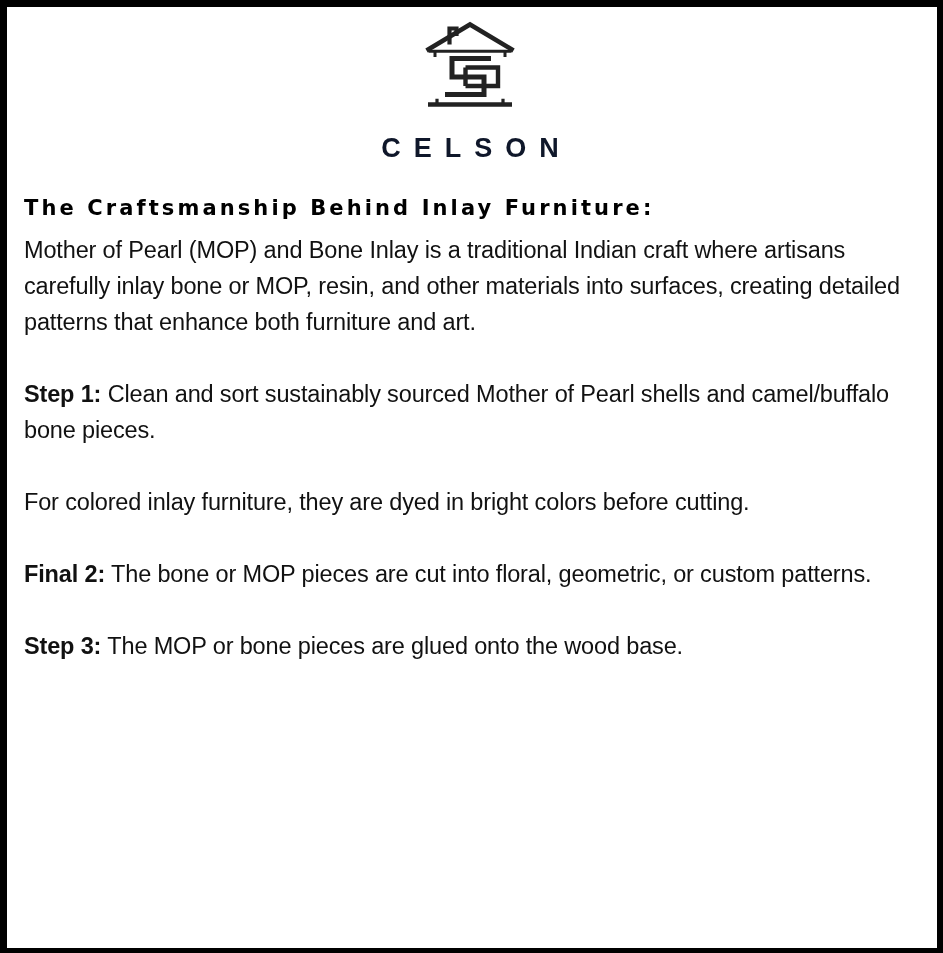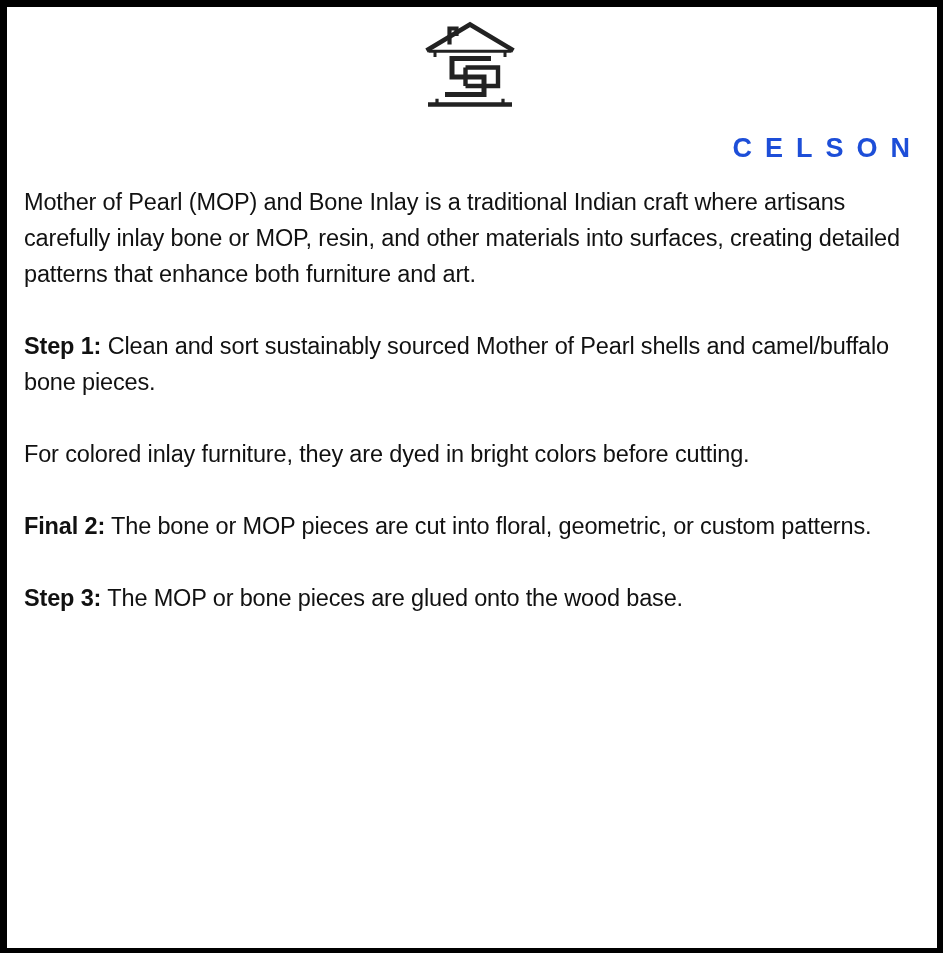--- a/index.html
+++ b/index.html
@@ -43,40 +43,39 @@
     display: block;
     margin: 0 auto;
   }
   .wordmark {
     margin-top: 13px;
     font-family: "Liberation Sans", sans-serif;
     font-size: 27px;
     font-weight: 700;
     letter-spacing: 13px;
     text-indent: 13px;
-    color: #1d4ed8;
+    color: #0f172a;
     line-height: 1;
-    text-align: right;
   }
 
   
   .headline {
     margin: 34px 0 0 7px;
     font-family: "DejaVu Sans", sans-serif;
     font-size: 21px;
     font-weight: 700;
     letter-spacing: 3.1px;
     color: #000000;
     line-height: 1.2;
     white-space: nowrap;
   }
 
   
   .body-copy {
-    margin-top: 22px;
+    margin-top: 11px;
     padding-left: 7px;
   }
   .para {
     font-family: "Liberation Sans", sans-serif;
     font-size: 23.5px;
     line-height: 36px;
     color: #111111;
     margin: 0;
     letter-spacing: -0.15px;
   }
@@ -108,20 +107,21 @@
         <path d="M47.5 49.5 L47.5 68.0" fill="none" stroke="#222222" stroke-width="4.4"></path>
         <path d="M47.5 49.5 L80.0 49.5 L80.0 68.0 L47.5 68.0" fill="none" stroke="#222222" stroke-width="4.4" stroke-linejoin="miter"></path>
 
         <path d="M10.0 86.5 L94.0 86.5" fill="none" stroke="#222222" stroke-width="4.6"></path>
 
         <path d="M19.0 80.8 L19.0 86.5 M85.0 80.8 L85.0 86.5" fill="none" stroke="#222222" stroke-width="3.2"></path>
       </svg>
       <div class="wordmark">CELSON</div>
     </div>
 
+    <div class="headline">The Craftsmanship Behind Inlay Furniture:</div>
 
     <div class="body-copy">
 
       <p class="para">
         <span>Mother of Pearl (MOP) and Bone Inlay is a traditional Indian craft where artisans carefully inlay bone or MOP, resin, and other materials into surfaces, creating detailed patterns that enhance both furniture and art.</span>
       </p>
 
       <p class="para">
         <b>Step 1:</b><span> Clean and sort sustainably sourced Mother of Pearl shells and camel/buffalo bone pieces.</span>
       </p>

